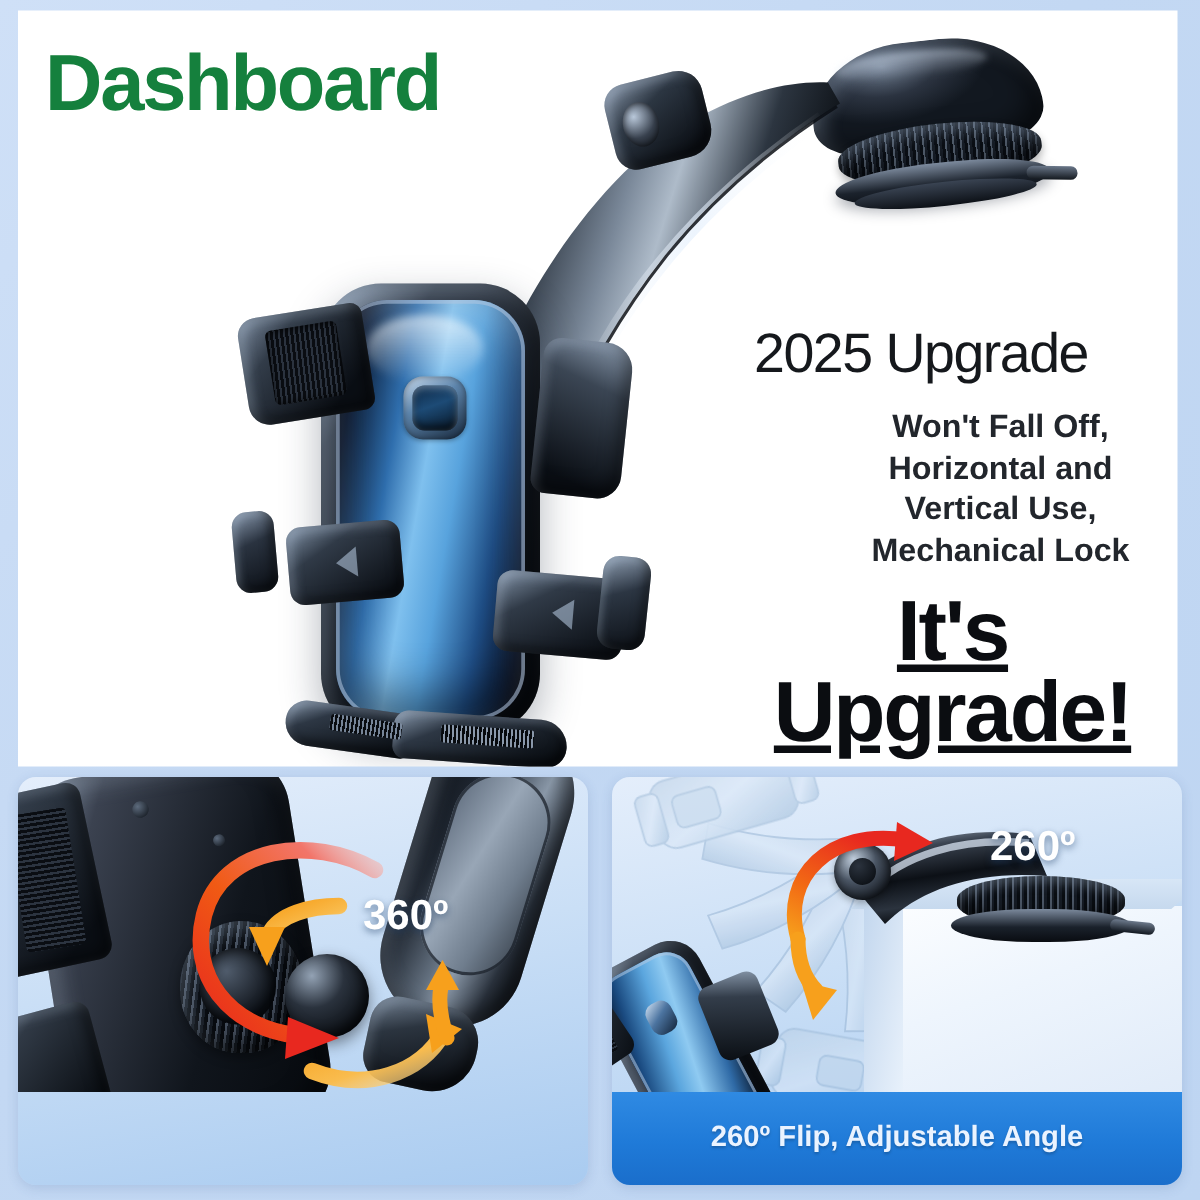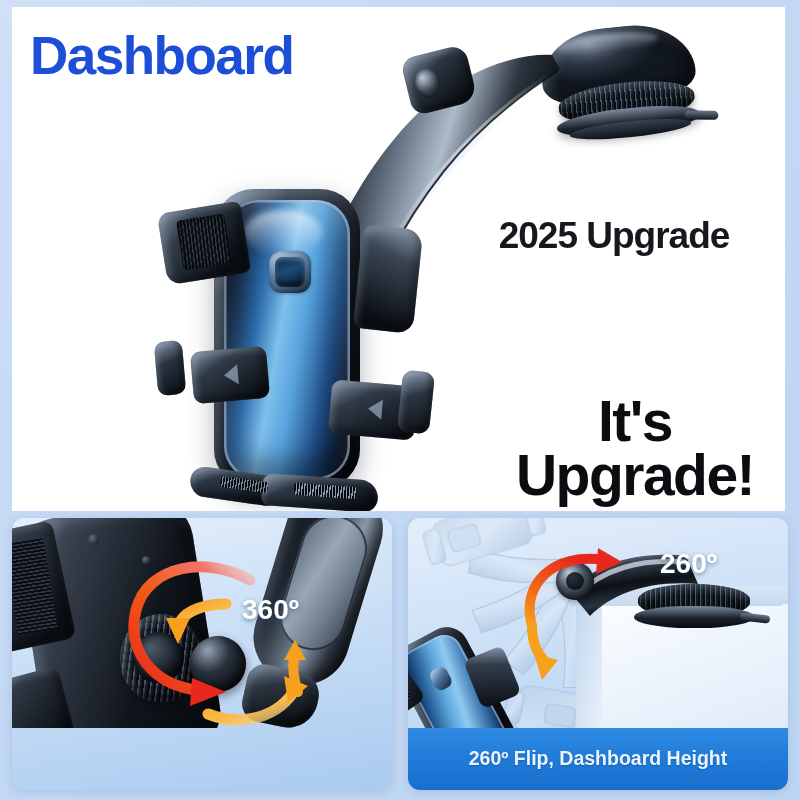--- a/index.html
+++ b/index.html
@@ -17,51 +17,52 @@
   .hero {
     position: absolute;
     left: 12px; top: 7px; width: 773px; height: 504px;
     background: #ffffff;
     overflow: hidden;
   }
 
   
   .headline {
     position: absolute; left: 18px; top: 24px; width: 330px;
-    color: #1d4ed8;
+    color: #15803d;
     font-weight: bold;
     line-height: 0.95;
     letter-spacing: -1.5px;
     z-index: 6;
   }
   .headline .l1 { display: block; font-size: 53px; text-align: left; }
   .headline .l2 { display: block; font-size: 53px; text-align: center; }
 
   
   .upgrade {
     position: absolute; right: 6px; top: 208px; width: 330px;
     text-align: center;
-    font-size: 37px; font-weight: bold; letter-spacing: -1px;
+    font-size: 37px; font-weight: normal; letter-spacing: -1px;
     color: #15181c;
     z-index: 6;
   }
   .benefits {
     position: absolute; right: 12px; top: 264px; width: 212px;
     text-align: center;
     font-size: 21.5px; font-weight: bold; line-height: 1.28;
     color: #22262c;
     z-index: 6;
   }
   .stable {
     position: absolute; right: 10px; top: 388px; width: 280px;
     text-align: center;
     font-size: 57px; font-weight: bold; line-height: 0.94;
     letter-spacing: -1.5px;
     color: #0b0d11;
     z-index: 6;
+    text-decoration: underline;
   }
   .stable .s2 { display: block; }
 
   
   .product { position: absolute; inset: 0; z-index: 2; }
 
   
   .suction {
     position: absolute; left: 523px; top: 20px;
     width: 170px; height: 120px;
@@ -561,20 +562,21 @@
         <div class="ribs2"></div>
       </div>
     </div>
   </div>
 
   <div class="headline">
     <span class="l1">Dashboard</span>
   </div>
 
   <div class="upgrade">2025 Upgrade</div>
+  <div class="benefits">Won't Fall Off, Horizontal and Vertical Use, Mechanical Lock</div>
   <div class="stable">
     <span class="s1">It's</span>
     <span class="s2">Upgrade!</span>
   </div>
 </div>
 
 <div class="cards">
 
   <div class="card">
     <div class="scene">
@@ -728,15 +730,15 @@
           </defs>
           <path d="M 124 108 C 112 66 146 34 196 42" stroke="url(#flipArc)" stroke-width="10" fill="none" stroke-linecap="round"></path>
           <polygon points="190,30 214,44 188,56" fill="#e8281f"></polygon>
           <path d="M 124 108 C 124 122 128 134 136 142" stroke="#f7a01c" stroke-width="10" fill="none" stroke-linecap="round"></path>
           <polygon points="126,136 150,142 134,162" fill="#f7a01c"></polygon>
         </svg>
       </div>
 
       <div class="c2-label">260º</div>
     </div>
-    <div class="caption">260º Flip, Dashboard Height</div>
+    <div class="caption">260º Flip, Adjustable Angle</div>
   </div>
 </div>
 
 </body></html>

